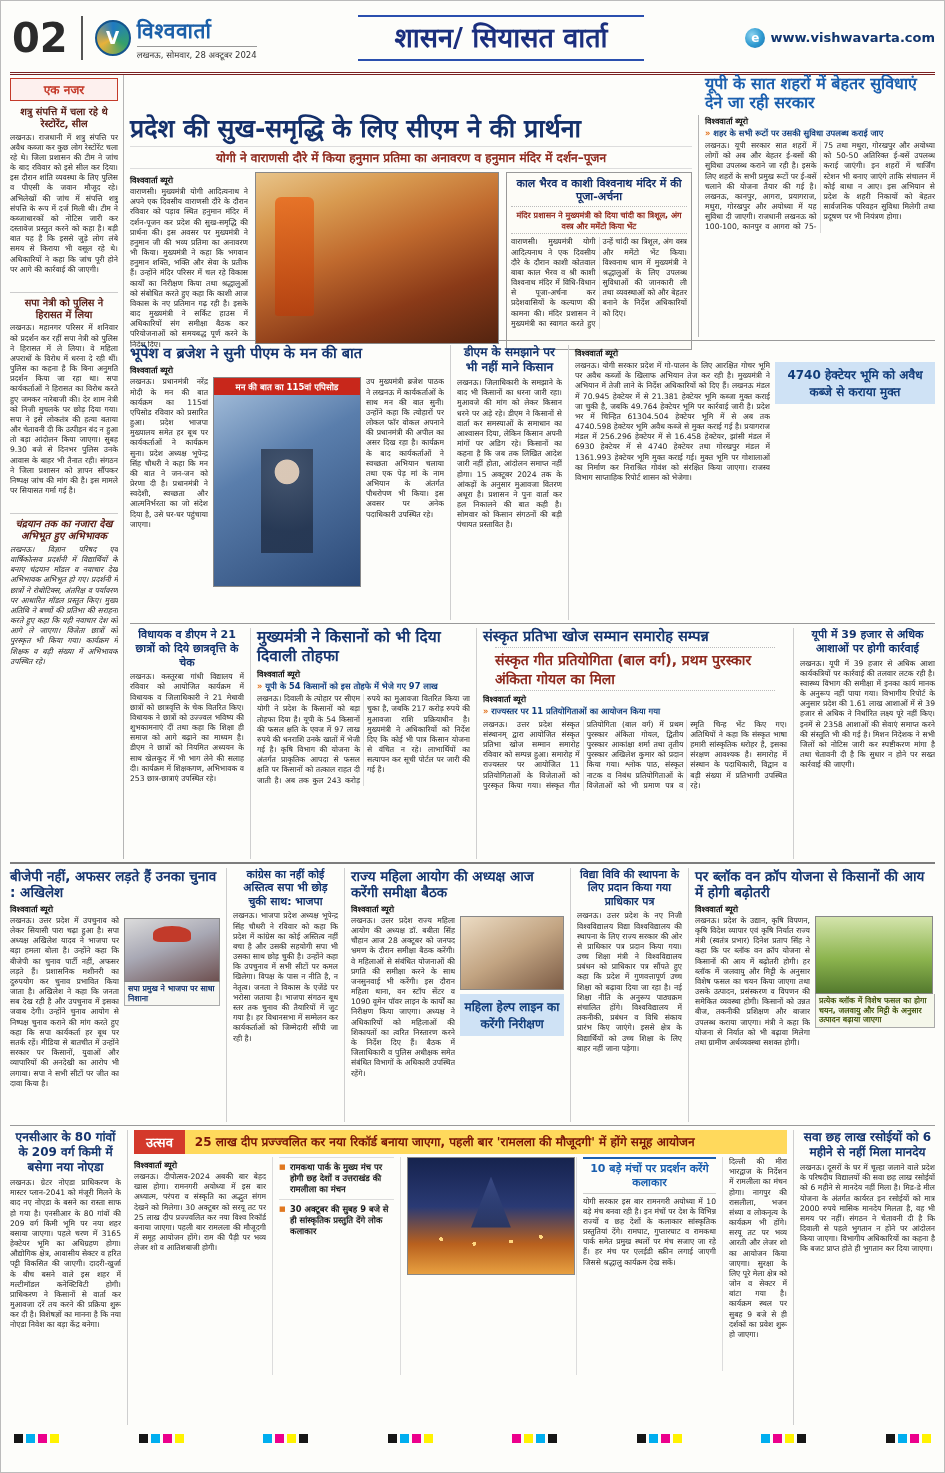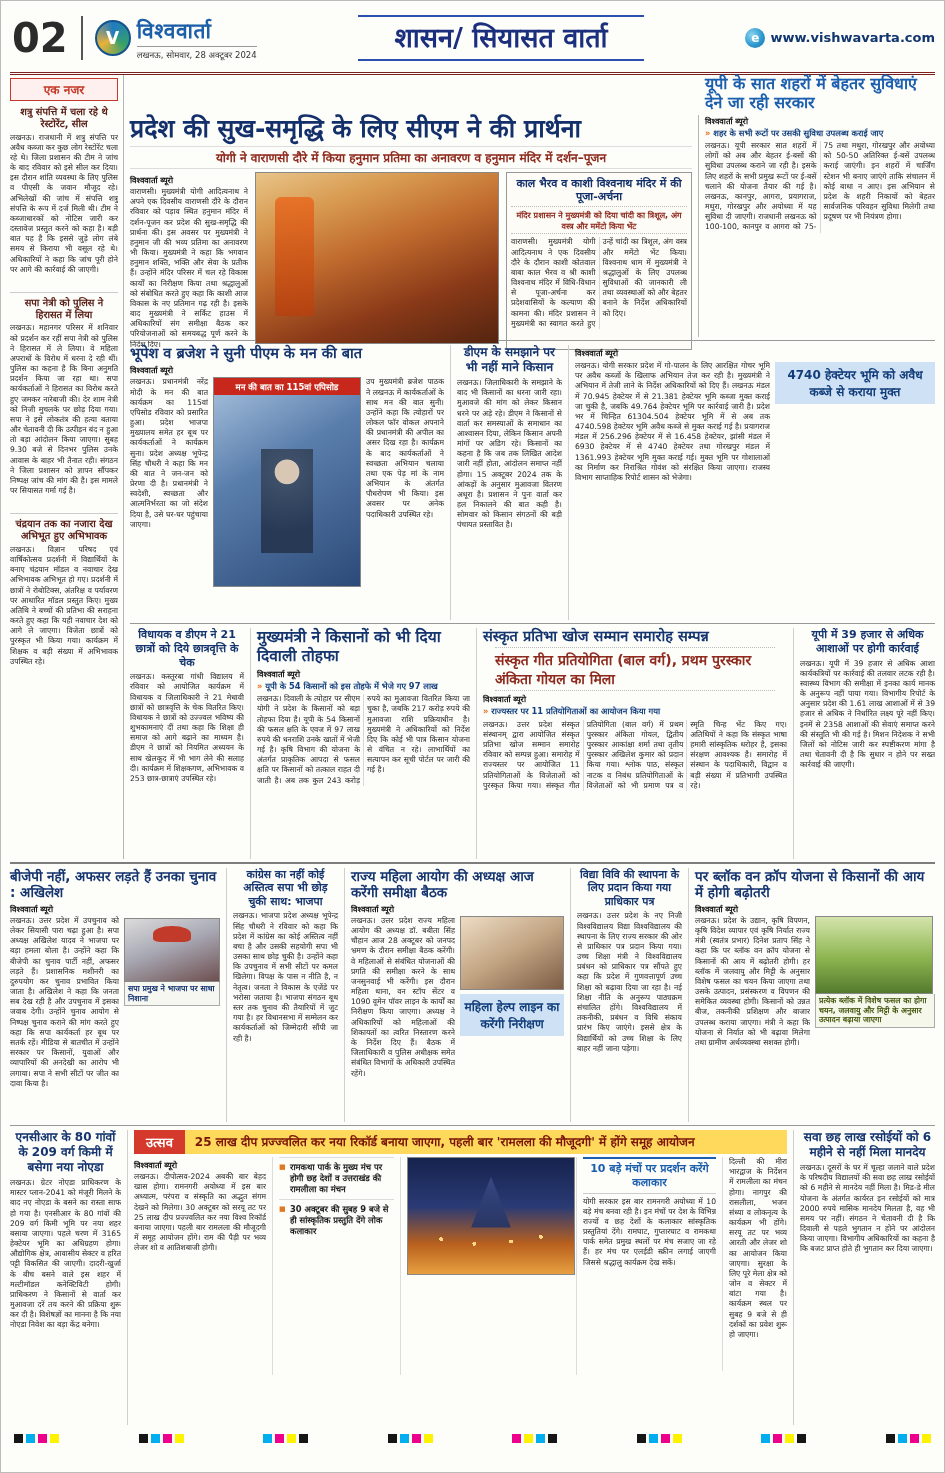--- a/index.html
+++ b/index.html
@@ -37,21 +37,21 @@
          padding:2px 3px; background:#f7f7f2; line-height:1.25; }
   .ph { position:relative; overflow:hidden; border:1px solid #888; flex-shrink:0; }
 
   
   .top-zone { display:flex; height:784px; }
   .sidebar { width:114px; border-right:1px solid #b5b5b5; padding:3px 5px 0 0; }
   .side-label { border:1.5px solid #c43a2a; color:#c43a2a; font-weight:800; text-align:center;
                 padding:2px 4px; font-size:12px; background:#fdf0ee; margin-bottom:5px; }
   .side-head { font-size:9.8px; font-weight:800; color:#5a2018; text-align:center; margin:4px 0 3px; line-height:1.2; }
   .side-art { border-bottom:1px solid #ccc; padding-bottom:17px; margin-bottom:4px; }
-  .side-art:last-child { border-bottom:none; }
+  .side-art:last-child { border-bottom:none;font-style:italic; }
   .main-top { flex:1; padding-left:6px; display:flex; flex-direction:column; }
 
   .row1 { height:262px; display:flex; }
   .main-story { flex:1; padding-right:6px; border-right:1px solid #b5b5b5;margin-top:40px; }
   .main-head { font-size:25px; line-height:1.12; color:#14306b; font-weight:800; }
   .main-sub { font-size:12px; font-weight:700; color:#8f2a1e; text-align:center; margin:3px 0;
               border-top:1px solid #ddd; border-bottom:1px solid #ddd; padding:2px 0; }
   .story-flex { display:flex; gap:7px; height:178px; }
   .story-txt { flex:1; min-width:0; }
   .main-photo { width:244px; height:172px;

